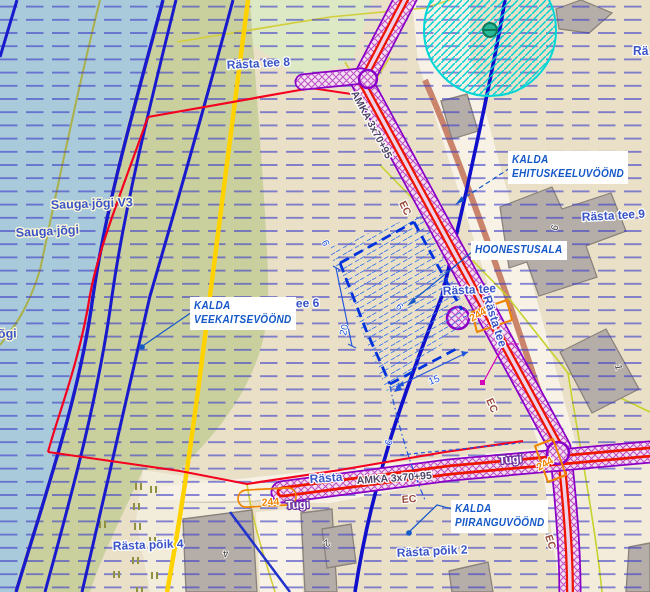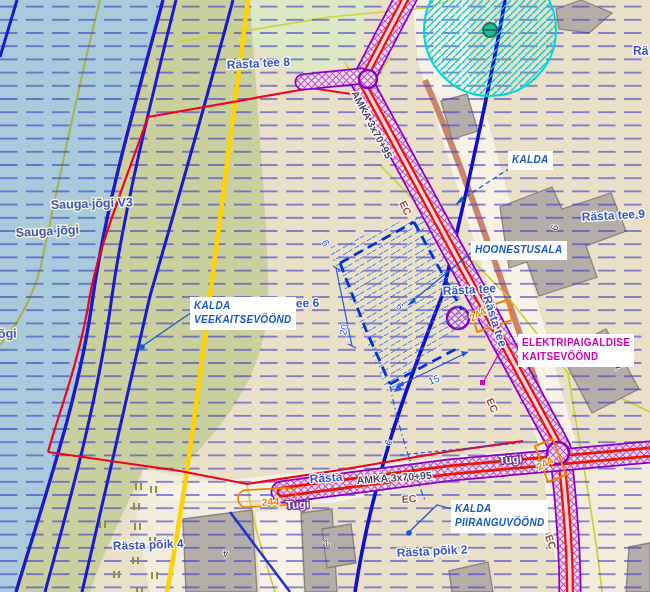--- a/index.html
+++ b/index.html
@@ -240,29 +240,26 @@
 
     <text class="bn" transform="translate(552,224) rotate(105)">9</text>
     <text class="bn" transform="translate(615,365) rotate(80)">1</text>
     <text class="bn" transform="translate(228,550) rotate(172)">4</text>
     <text class="bn" transform="translate(327,539) rotate(140)">2</text>
   </g>
 </svg>
 
   <div class="anno blue" style="left:508px;top:151px;">
     <div>KALDA</div>
+    <div>EHITUSKEELUVÖÖND</div>
   </div>
   <div class="anno blue" style="left:471px;top:241px;">
     <div>HOONESTUSALA</div>
   </div>
   <div class="anno blue" style="left:190px;top:297px;">
     <div>KALDA</div>
     <div>VEEKAITSEVÖÖND</div>
   </div>
-  <div class="anno magenta" style="left:518px;top:334px;">
-    <div>ELEKTRIPAIGALDISE</div>
-    <div>KAITSEVÖÖND</div>
-  </div>
   <div class="anno blue" style="left:451px;top:500px;">
     <div>KALDA</div>
     <div>PIIRANGUVÖÖND</div>
   </div>
 </div>
 
 </body></html>

